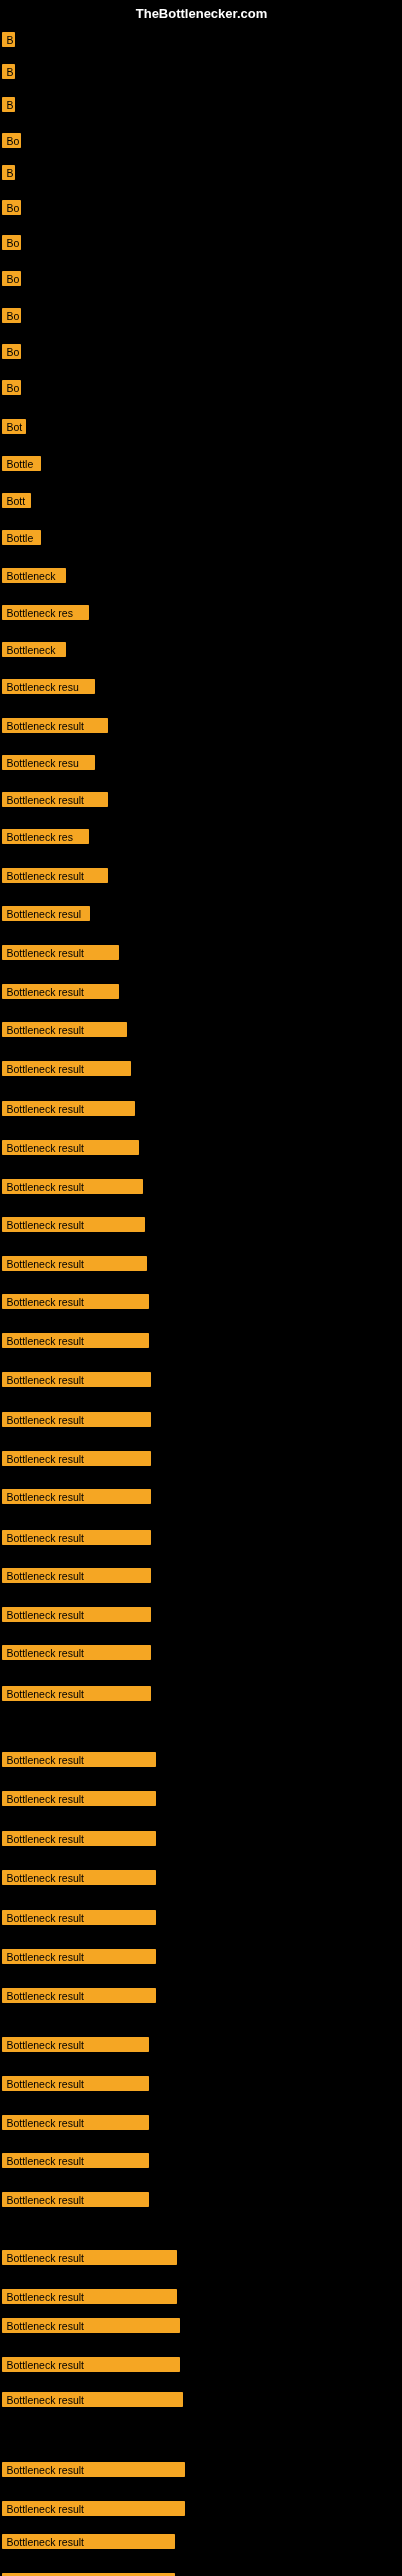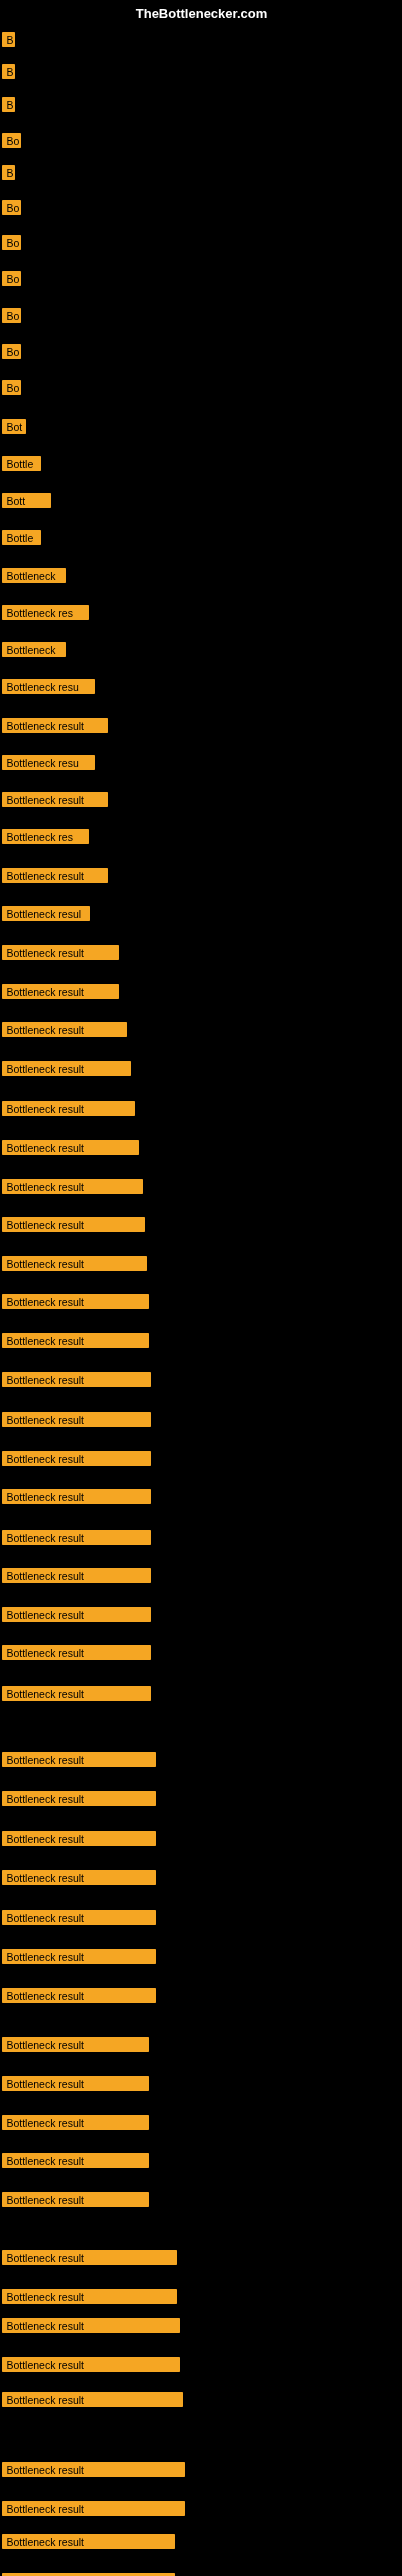--- a/index.html
+++ b/index.html
@@ -47,21 +47,21 @@
 <div class="label-item" style="top: 133px; width: 19.3px;">Bo</div>
 <div class="label-item" style="top: 165px; width: 13px;">B</div>
 <div class="label-item" style="top: 200px; width: 19.3px;">Bo</div>
 <div class="label-item" style="top: 235px; width: 19.3px;">Bo</div>
 <div class="label-item" style="top: 271px; width: 19.3px;">Bo</div>
 <div class="label-item" style="top: 308px; width: 19.3px;">Bo</div>
 <div class="label-item" style="top: 344px; width: 19.3px;">Bo</div>
 <div class="label-item" style="top: 380px; width: 19.3px;">Bo</div>
 <div class="label-item" style="top: 419px; width: 24px;">Bot</div>
 <div class="label-item" style="top: 456px; width: 39px;">Bottle</div>
-<div class="label-item" style="top: 493px; width: 49px;">Bott</div>
+<div class="label-item" style="top: 493px; width: 29px;">Bott</div>
 <div class="label-item" style="top: 530px; width: 39px;">Bottle</div>
 <div class="label-item" style="top: 568px; width: 64px;">Bottleneck</div>
 <div class="label-item" style="top: 605px; width: 87px;">Bottleneck res</div>
 <div class="label-item" style="top: 642px; width: 64px;">Bottleneck</div>
 <div class="label-item" style="top: 679px; width: 93px;">Bottleneck resu</div>
 <div class="label-item" style="top: 718px; width: 106px;">Bottleneck result</div>
 <div class="label-item" style="top: 755px; width: 93px;">Bottleneck resu</div>
 <div class="label-item" style="top: 792px; width: 106px;">Bottleneck result</div>
 <div class="label-item" style="top: 829px; width: 87px;">Bottleneck res</div>
 <div class="label-item" style="top: 868px; width: 106px;">Bottleneck result</div>

